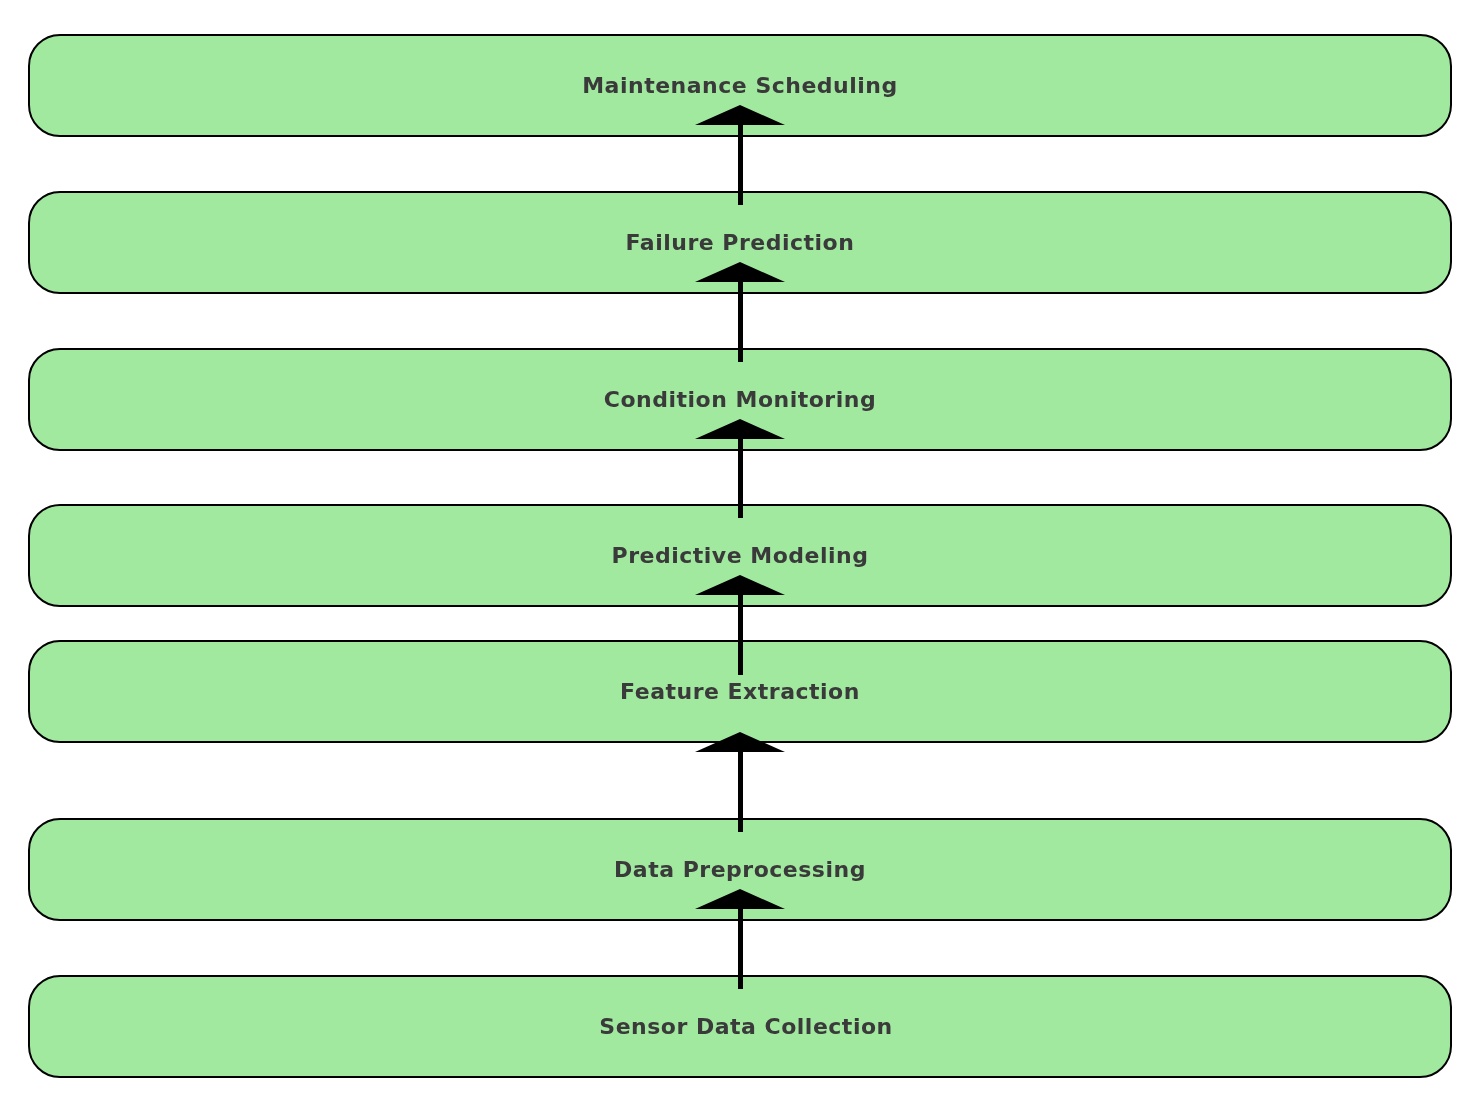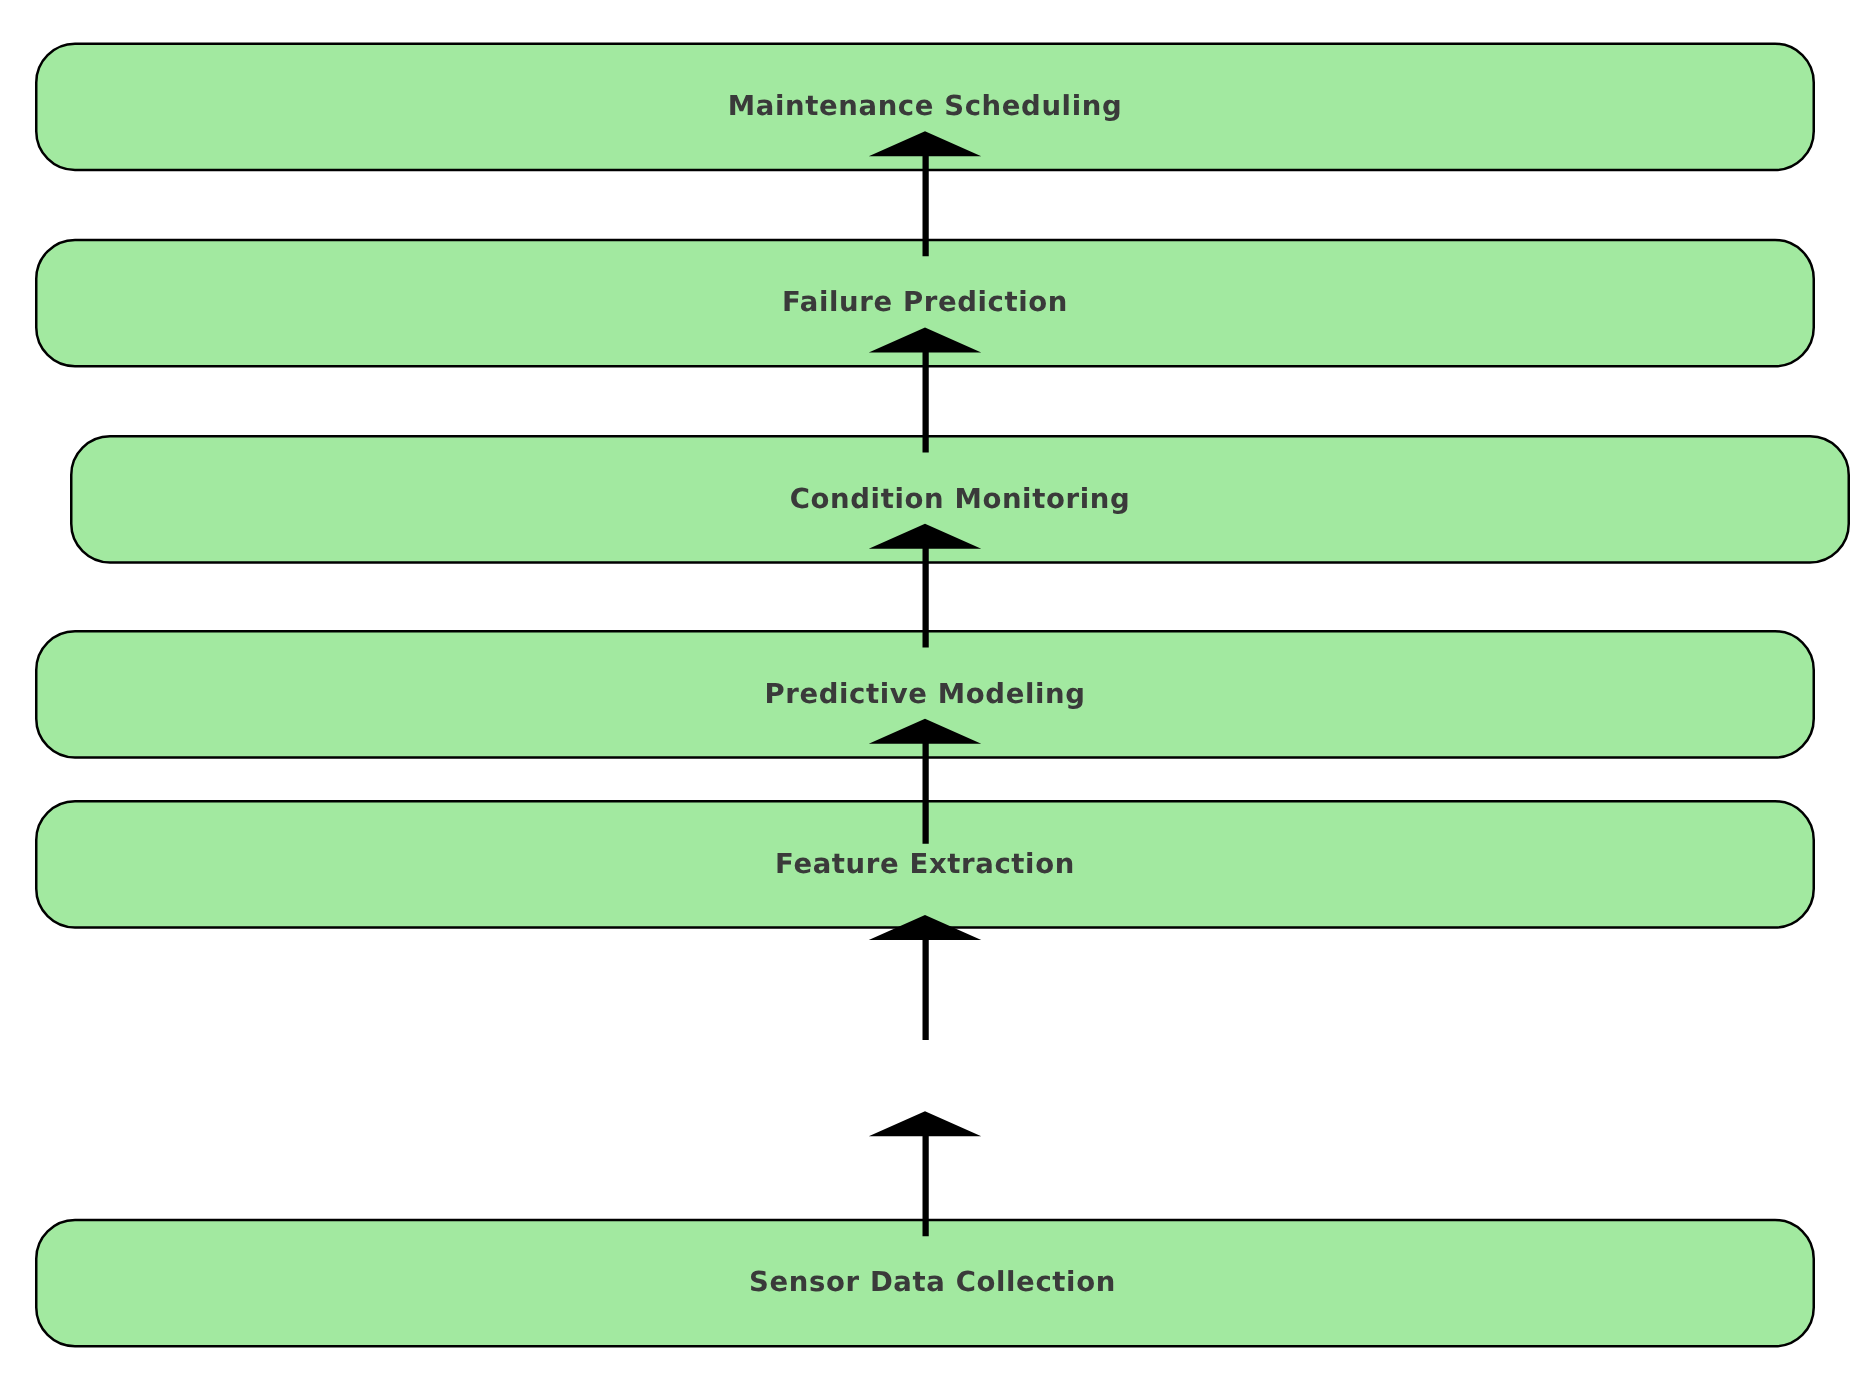--- a/index.html
+++ b/index.html
@@ -63,28 +63,31 @@
 </head>
 <body style="background: rgb(255, 255, 255);">
 
 <div id="diagram-root" style="--node-fill: #a2e9a0; --node-stroke: #000000; --label-color: #3a3a3a; --arrow-color: #000000;">
     <div class="stage-box" style="top: 34px;">
       <span class="stage-label">Maintenance Scheduling</span>
     </div>
     <div class="stage-box" style="top: 190.8px;">
       <span class="stage-label">Failure Prediction</span>
     </div>
-    <div class="stage-box" style="top: 347.6px; margin-left: 28px;">
+    <div class="stage-box" style="top: 347.6px;">
       <span class="stage-label">Condition Monitoring</span>
     </div>
     <div class="stage-box" style="top: 504.4px;">
       <span class="stage-label">Predictive Modeling</span>
     </div>
     <div class="stage-box" style="top: 640px; align-items: center;">
       <span class="stage-label">Feature Extraction</span>
+    </div>
+    <div class="stage-box" style="top: 818px;">
+      <span class="stage-label">Data Preprocessing</span>
     </div>
     <div class="stage-box" style="top: 974.8px; padding-left: 12px;">
       <span class="stage-label">Sensor Data Collection</span>
     </div>
     <div class="flow-arrow">
       <div class="arrow-shaft" style="left: 737.5px; top: 123px; height: 81.8px;"></div>
       <div class="arrow-head" style="left: 695px; top: 105px;"></div>
     </div>
     <div class="flow-arrow">
       <div class="arrow-shaft" style="left: 737.5px; top: 279.8px; height: 81.8px;"></div>

